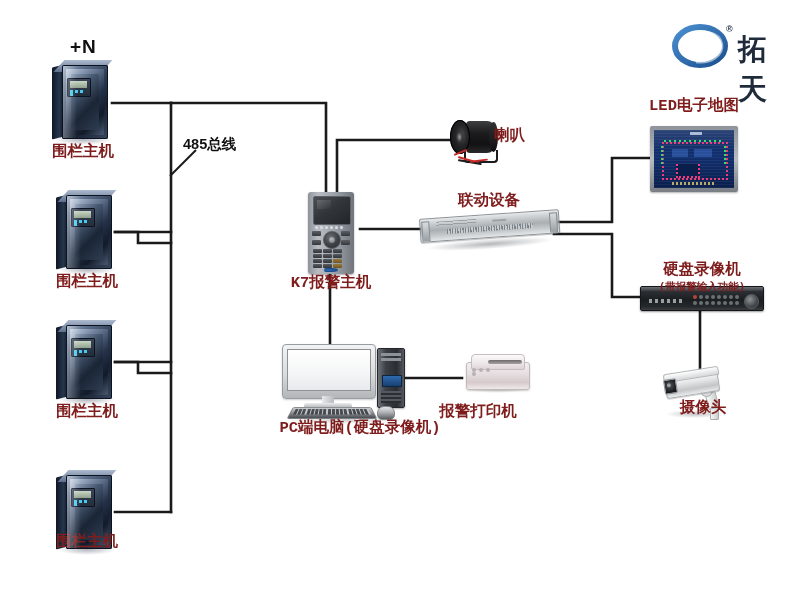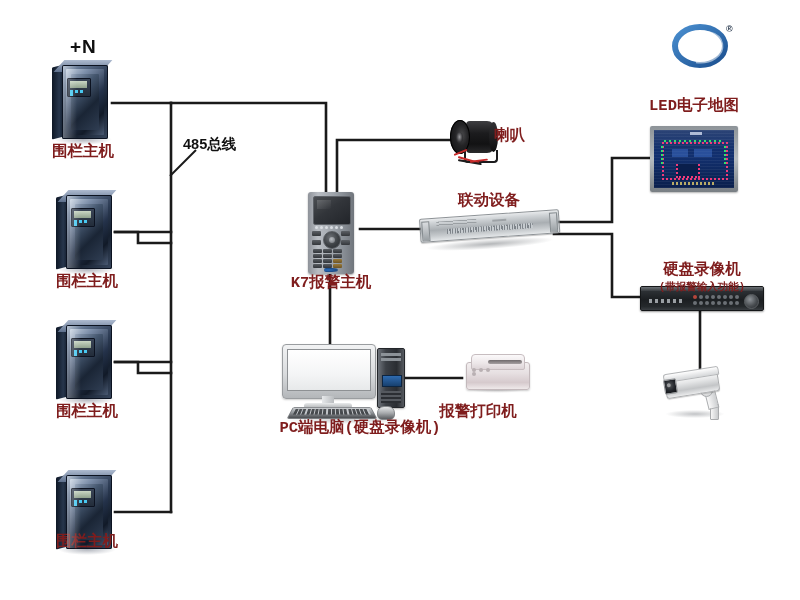--- a/index.html
+++ b/index.html
@@ -428,20 +428,21 @@
           <stop offset="1" stop-color="#0f2d55"></stop>
         </linearGradient>
       </defs>
       <ellipse cx="28" cy="22" rx="25" ry="19" fill="none" stroke="url(#lg)" stroke-width="6"></ellipse>
       <path d="M14 12 C30 4 48 8 50 20 C52 32 38 40 24 38" fill="none" stroke="#ffffff" stroke-width="2.4" opacity=".55"></path>
       <path d="M22 12 C32 12 40 12 40 12 C40 12 33 16 31 22 C29 30 34 34 34 34
                C26 33 21 27 23 20 C24 16 27 14 30 13 Z" fill="#ffffff" opacity=".92"></path>
       <path d="M30 9 L30 15 M24 14 L38 14" stroke="#ffffff" stroke-width="2.6" opacity=".95"></path>
     </svg>
     <span class="reg">®</span>
+    <span class="txt">拓天</span>
   </div>
 
   <div id="plusN">+N</div>
 
   <div id="busLabel">485总线</div>
   <svg style="position:absolute;left:166px;top:146px;width:42px;height:34px;" viewBox="0 0 42 34">
     <path d="M4 30 L30 4" stroke="#1a1a1a" stroke-width="2" fill="none"></path>
   </svg>
 
   <div class="node fence" style="left:52px;top:60px;">
@@ -624,20 +625,21 @@
 
   <div class="node cam" style="left:662px;top:366px;">
     <div class="shadow"></div>
     <div class="base"></div>
     <div class="arm"></div>
     <div class="knuck"></div>
     <div class="barrel"></div>
     <div class="sun"></div>
     <div class="lens"></div>
   </div>
+  <div class="cap c16" style="left:648px;top:400px;width:110px;">摄像头</div>
 
   <div class="node pc" style="left:282px;top:342px;">
     <div class="shadow"></div>
     <div class="mon">
       <div class="bez">
         <div class="scr"></div>
       </div>
       <div class="neck"></div>
       <div class="foot"></div>
     </div>

